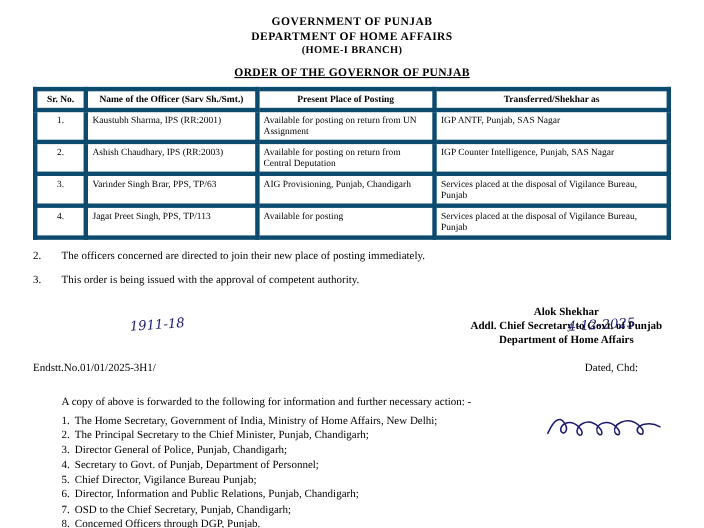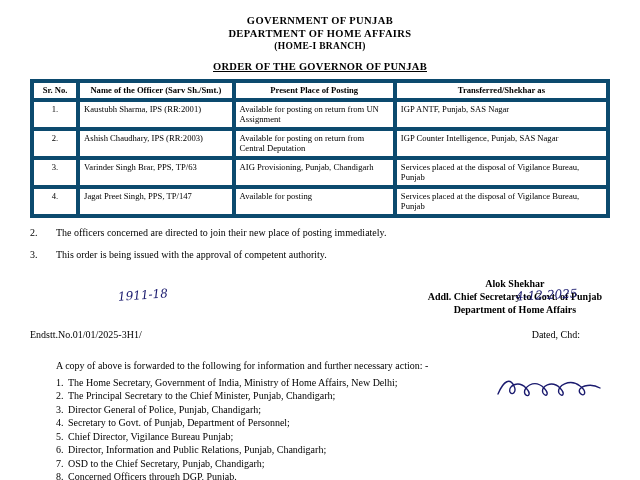--- a/index.html
+++ b/index.html
@@ -206,21 +206,21 @@
         <td class="col-transfer">IGP Counter Intelligence, Punjab, SAS Nagar</td>
       </tr>
       <tr>
         <td class="col-sr">3.</td>
         <td class="col-name">Varinder Singh Brar, PPS, TP/63</td>
         <td class="col-present">AIG Provisioning, Punjab, Chandigarh</td>
         <td class="col-transfer">Services placed at the disposal of Vigilance Bureau, Punjab</td>
       </tr>
       <tr>
         <td class="col-sr">4.</td>
-        <td class="col-name">Jagat Preet Singh, PPS, TP/147</td>
+        <td class="col-name">Jagat Preet Singh, PPS, TP/113</td>
         <td class="col-present">Available for posting</td>
         <td class="col-transfer">Services placed at the disposal of Vigilance Bureau, Punjab</td>
       </tr>
     </tbody>
   </table>
 
   <div class="para">
     <span class="num">2.</span>
     <span class="txt">The officers concerned are directed to join their new place of posting immediately.</span>
   </div>

